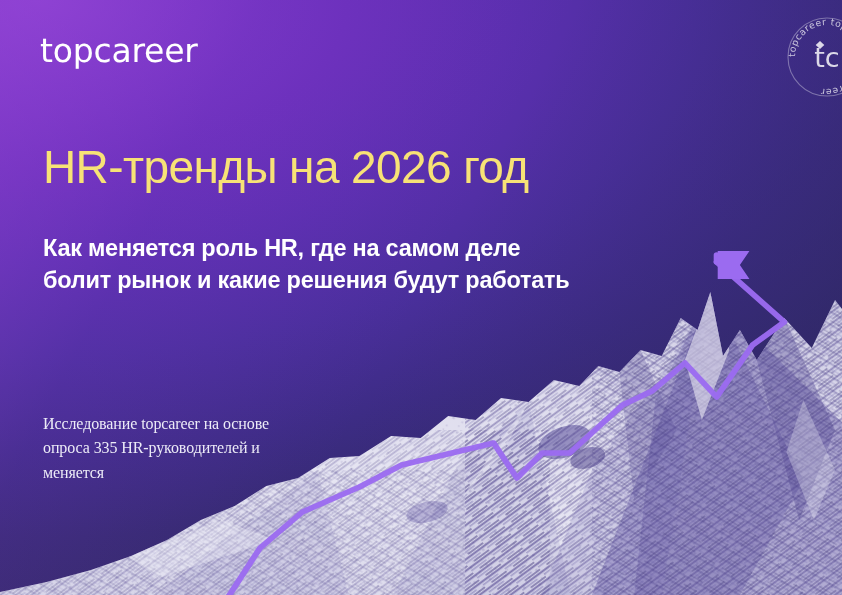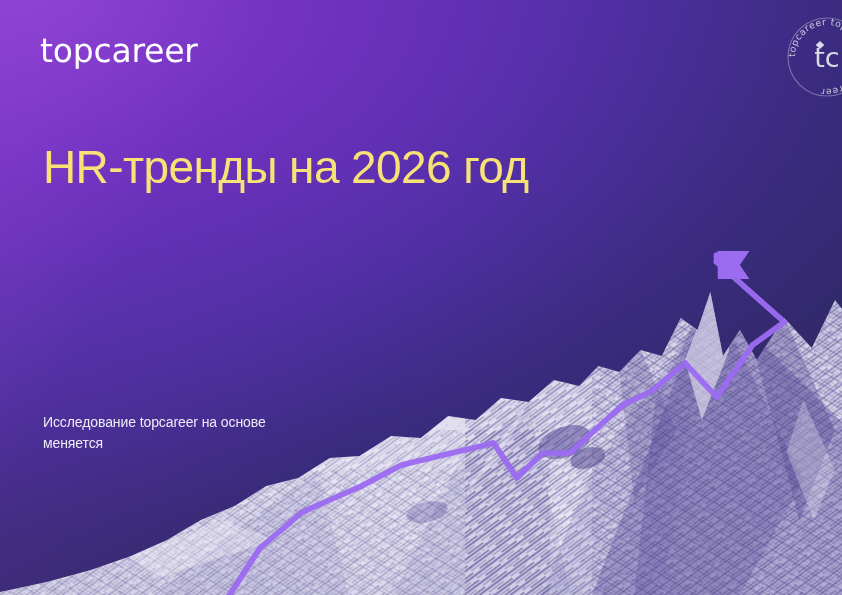--- a/index.html
+++ b/index.html
@@ -125,25 +125,26 @@
     max-width: 600px;
   }
   .subhead .l { display: block; white-space: nowrap; }
 
   .footnote {
     position: absolute;
     left: 43px;
     top: 412px;
     margin: 0;
     color: #ecebf7;
-    font-size: 14px;
+    font-size: 16px;
     line-height: 1.52;
     font-weight: 400;
     letter-spacing: -0.1px;
     max-width: 360px;
+    font-family: Liberation Serif, serif;
   }
   .footnote .l { display: block; white-space: nowrap; }
 </style>
 </head>
 <body>
 
 <div id="poster">
 
   <div class="bg-gradient"></div>
   <div class="bg-gradient-2"></div>
@@ -336,20 +337,25 @@
         </text>
         <g opacity="0.82">
           <text x="46" y="56" text-anchor="middle" font-family="DejaVu Sans, sans-serif" font-size="27" fill="#ffffff">tc</text>
           <polygon points="39,30 43.3,34 39,38 34.7,34" fill="#ffffff"></polygon>
         </g>
       </svg>
     </div>
 
     <h1 class="headline">HR-тренды на 2026 год</h1>
 
+    <p class="subhead">
+      <span class="l">Как меняется роль HR, где на самом деле</span>
+      <span class="l">болит рынок и какие решения будут работать</span>
+    </p>
 
     <p class="footnote">
       <span class="l">Исследование topcareer на основе</span>
+      <span class="l">опроса 335 HR-руководителей и</span>
       <span class="l">меняется</span>
     </p>
 
   </div>
 </div>
 
 </body></html>

